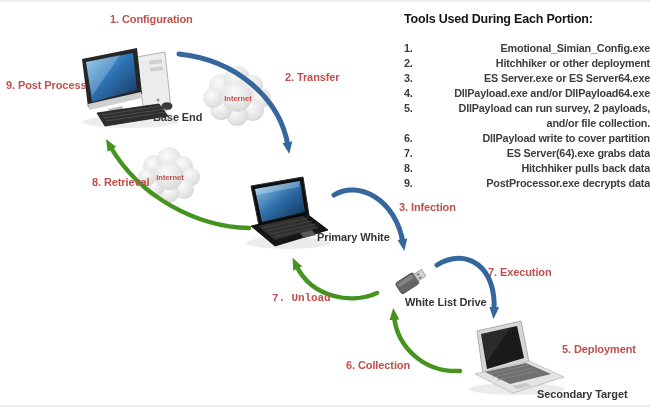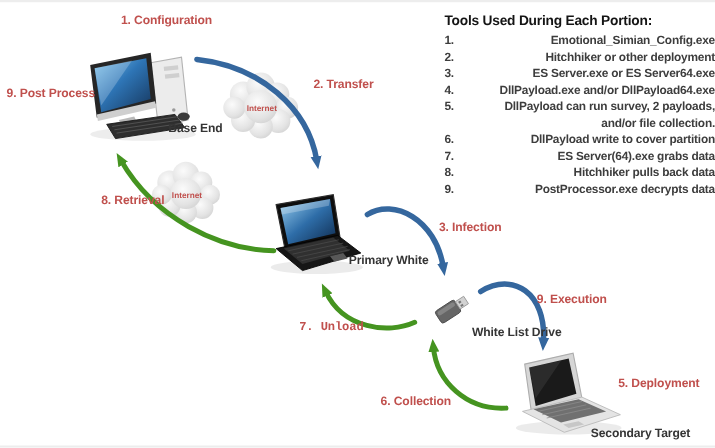--- a/index.html
+++ b/index.html
@@ -15,21 +15,21 @@
   }
   .node-label {
     position:absolute; color:#353535; font-weight:700; font-size:11px;
     white-space:nowrap; letter-spacing:-0.1px;
   }
   .tools {
     position:absolute; left:404px; top:12px; width:246px;
   }
   .tools-title {
     font-size:12.5px; font-weight:700; color:#141414;
-    letter-spacing:-0.2px; margin:0 0 4px 0;
+    letter-spacing:-0.2px; margin:0 0 15px 0;
   }
   .tool-item {
     display:flex; font-size:10.8px; font-weight:700; color:#3d3d3d;
     line-height:15px; letter-spacing:-0.2px;
   }
   .tool-num { width:26px; flex:none; }
   .tool-text { flex:1; padding-left:14px; text-indent:-14px;text-align:right; }
 </style>
 </head>
 <body>
@@ -140,28 +140,28 @@
       <path d="M489,374 L529,365 M493,377 L533,368 M497,380 L537,371" stroke="#8d8d8d" stroke-width="0.7" fill="none"></path>
       <polygon points="512,386 526,383 531,386 517,389" fill="#c7c7c7"></polygon>
     </g>
   </svg>
 
   <div class="step-label" style="left:110px; top:13px;">1. Configuration</div>
   <div class="step-label" style="left:285px; top:71px;">2. Transfer</div>
   <div class="step-label" style="left:6px; top:79px;">9. Post Process</div>
   <div class="step-label" style="left:92px; top:176px;">8. Retrieval</div>
   <div class="step-label" style="left:399px; top:201px;">3. Infection</div>
-  <div class="step-label" style="left:488px; top:266px;">9. Execution</div>
+  <div class="step-label" style="left:488px; top:266px;">7. Execution</div>
   <div class="step-label" style="left:272px; top:292px;font-family:Liberation Mono, monospace;">7. Unload</div>
   <div class="step-label" style="left:346px; top:359px;">6. Collection</div>
   <div class="step-label" style="left:562px; top:343px;">5. Deployment</div>
 
   <div class="node-label" style="left:153px; top:111px;">Base End</div>
   <div class="node-label" style="left:317px; top:231px;">Primary White</div>
-  <div class="node-label" style="left:429px; top:296px;text-align:center;">White List Drive</div>
+  <div class="node-label" style="left:405px; top:296px;text-align:center;">White List Drive</div>
   <div class="node-label" style="left:537px; top:388px;">Secondary Target</div>
 
   <div class="tools">
     <div class="tools-title">Tools Used During Each Portion:</div>
     <div class="tool-item">
       <span class="tool-num">1.</span>
       <span class="tool-text">Emotional_Simian_Config.exe</span>
     </div>
     <div class="tool-item">
       <span class="tool-num">2.</span>

